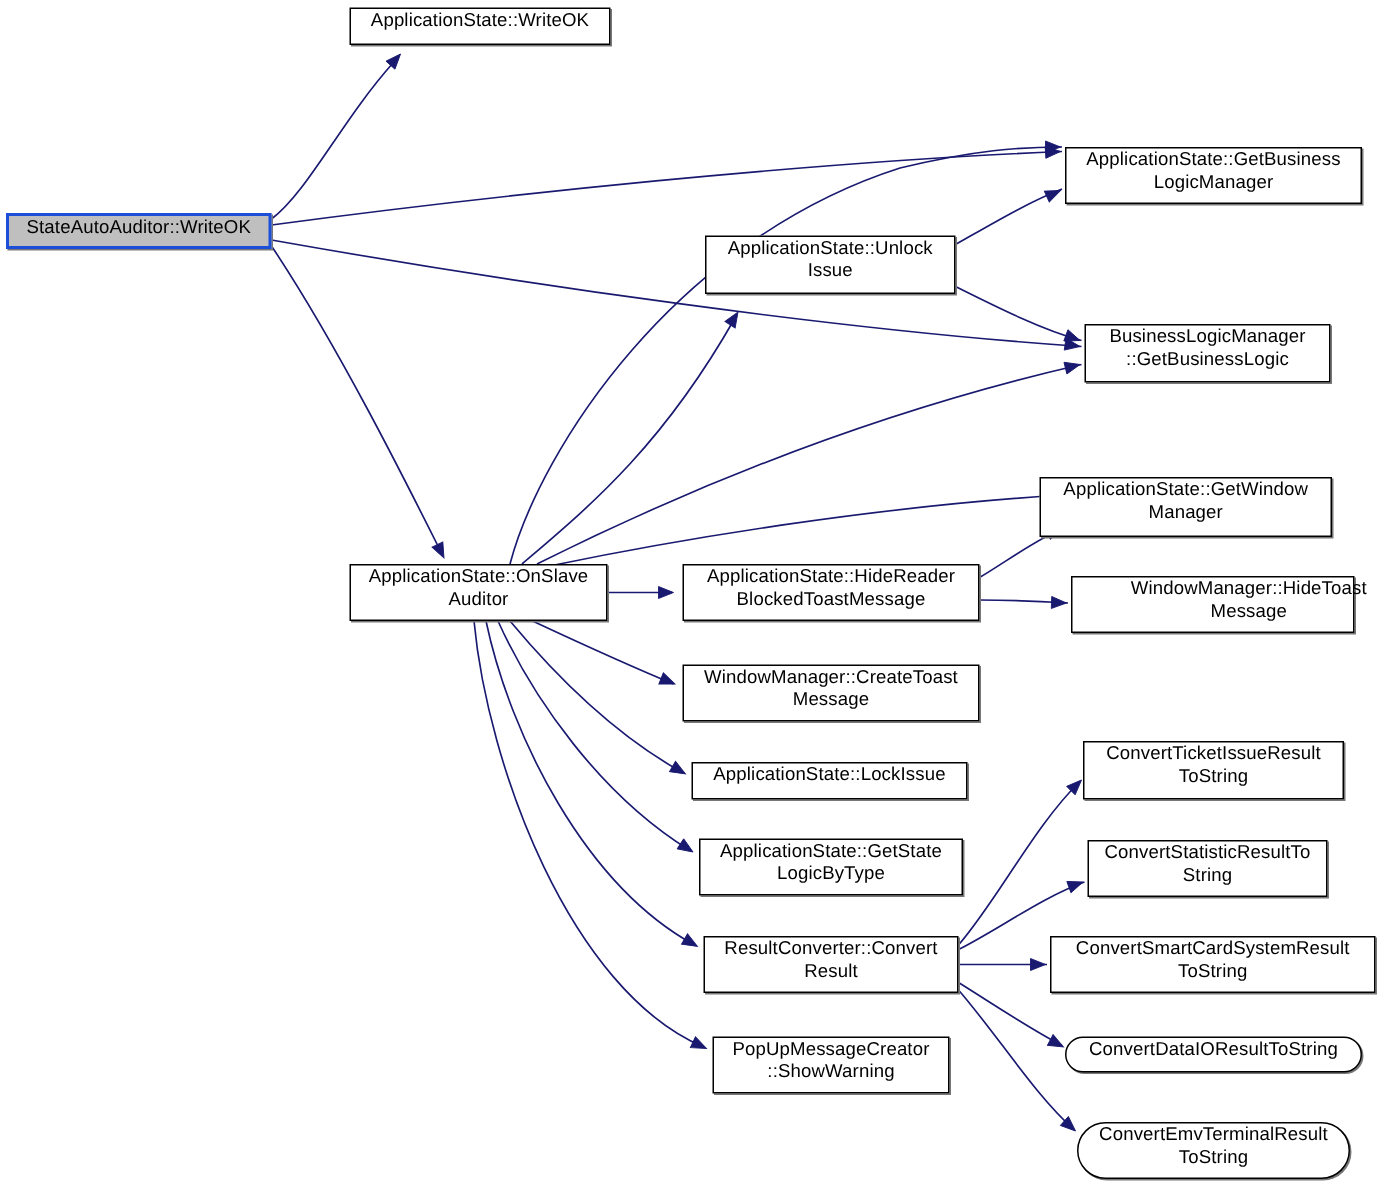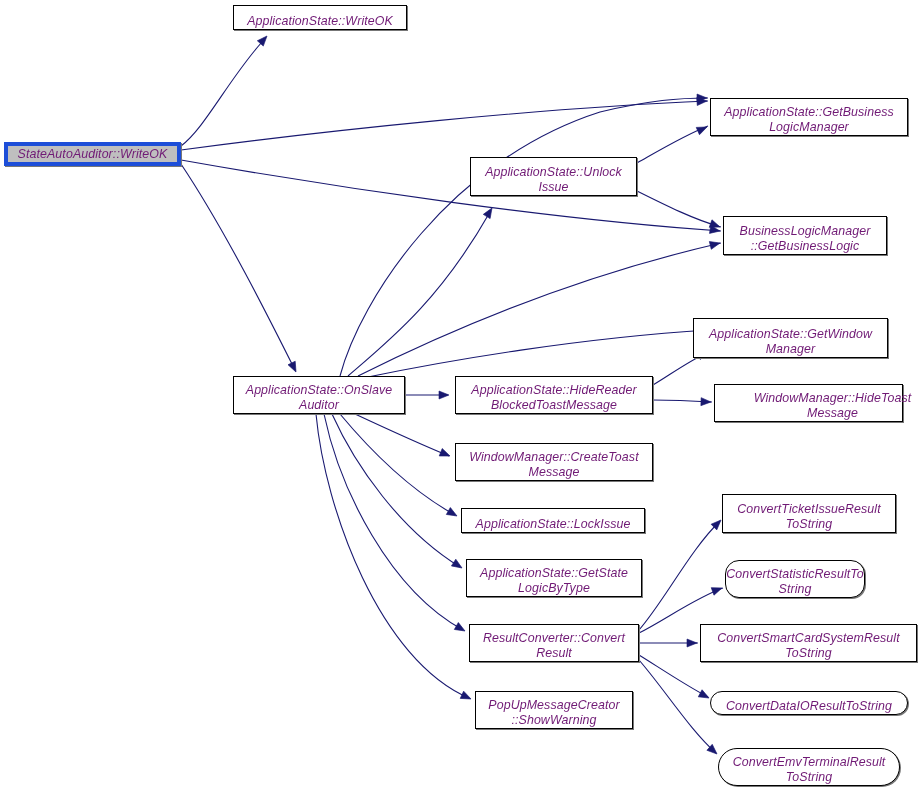--- a/index.html
+++ b/index.html
@@ -31,34 +31,33 @@
     fill: #191970;
     stroke: #191970;
     stroke-width: 0.6;
   }
   .node-box {
     position: absolute;
     box-sizing: border-box;
     border: 1px solid #000000;
     background: #ffffff;
     display: flex;
-    align-items: flex-end;
+    align-items: flex-start;
     justify-content: center;
     text-align: center;
     font-size: 12.4px;
     line-height: 15px;
-    color: #701a75;
+    color: #000000;
     letter-spacing: 0.1px;
     white-space: pre-line;
     box-shadow: 1px 1px 0 0 #777777;
-    font-style: italic;
   }
   .node-box.root {
     background: #bfbfbf;
-    border: 4px solid #1d4ed8;
+    border: 2px solid #1d4ed8;
   }
   .node-label {
     display: block;
     padding: 0 3px;
   }
 </style>
 </head>
 <body>
 
 <div id="canvas">
@@ -129,21 +128,21 @@
 Message</span></div>
       <div class="node-box" style="left: 455px; top: 443px; width: 198px; height: 38px;"><span class="node-label">WindowManager::CreateToast
 Message</span></div>
       <div class="node-box" style="left: 461px; top: 508px; width: 184px; height: 25px;"><span class="node-label">ApplicationState::LockIssue</span></div>
       <div class="node-box" style="left: 466px; top: 559px; width: 176px; height: 38px;"><span class="node-label">ApplicationState::GetState
 LogicByType</span></div>
       <div class="node-box" style="left: 469px; top: 624px; width: 170px; height: 38px;"><span class="node-label">ResultConverter::Convert
 Result</span></div>
       <div class="node-box" style="left: 722px; top: 494px; width: 174px; height: 39px;"><span class="node-label">ConvertTicketIssueResult
 ToString</span></div>
-      <div class="node-box" style="left: 725px; top: 560px; width: 140px; height: 38px; border-radius: 14px;"><span class="node-label">ConvertStatisticResultTo
+      <div class="node-box" style="left: 725px; top: 560px; width: 160px; height: 38px;"><span class="node-label">ConvertStatisticResultTo
 String</span></div>
       <div class="node-box" style="left: 700px; top: 624px; width: 217px; height: 38px;"><span class="node-label">ConvertSmartCardSystemResult
 ToString</span></div>
       <div class="node-box" style="left: 710px; top: 691px; width: 198px; height: 24px; border-radius: 12px;"><span class="node-label">ConvertDataIOResultToString</span></div>
       <div class="node-box" style="left: 718px; top: 748px; width: 182px; height: 38px; border-radius: 19px;"><span class="node-label">ConvertEmvTerminalResult
 ToString</span></div>
       <div class="node-box" style="left: 475px; top: 691px; width: 158px; height: 38px;"><span class="node-label">PopUpMessageCreator
 ::ShowWarning</span></div>
     </div>
 </div>

